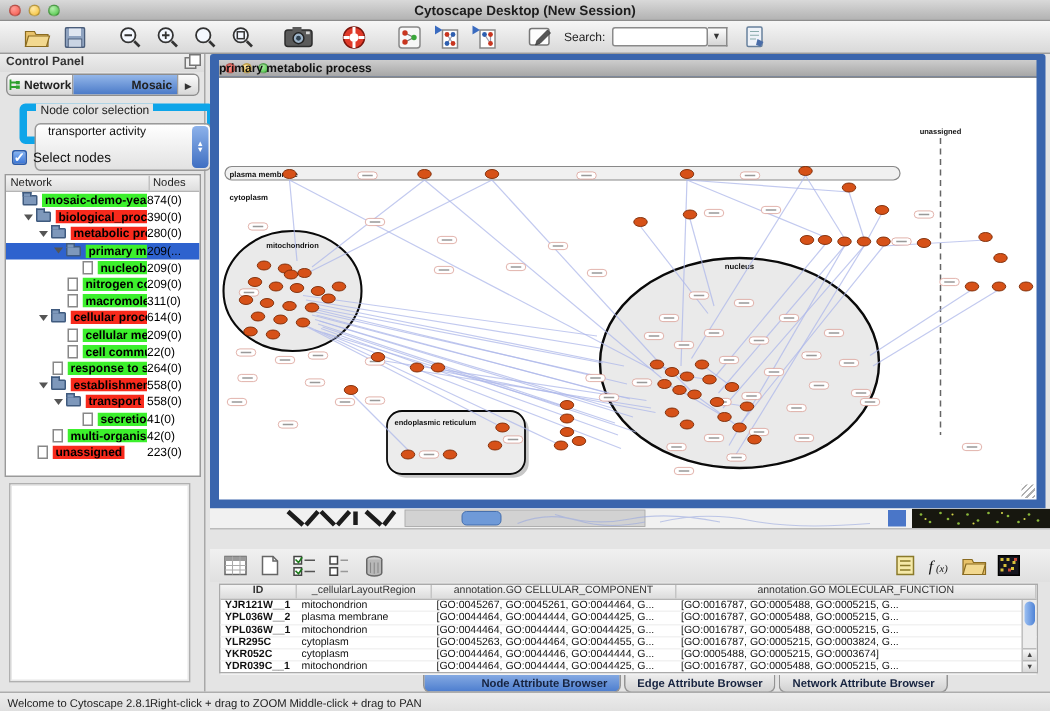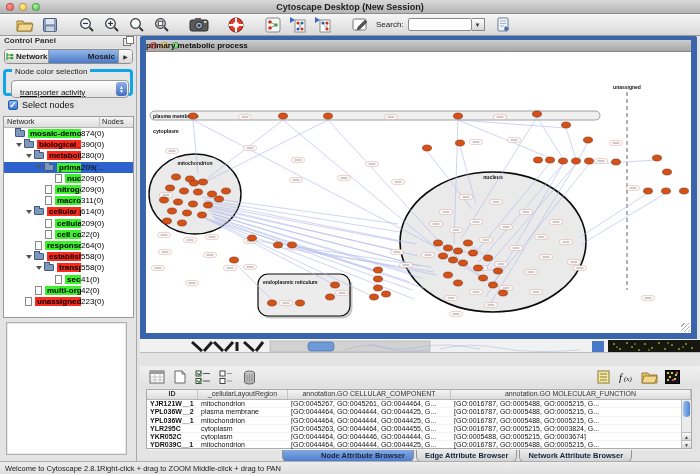--- a/index.html
+++ b/index.html
@@ -33,24 +33,24 @@
     font-size:8px; font-weight:bold; color:#333; padding:0 4px; background:linear-gradient(#eee,#dcdcdc); }
   .float-ico { margin-left:auto; width:9px; height:8px; position:relative; }
   .float-ico:before{ content:''; position:absolute; left:0; top:2px; width:6px; height:6px; border:1px solid #777; background:#eee;}
   .float-ico:after{ content:''; position:absolute; left:3px; top:0; width:6px; height:6px; border:1px solid #777; background:#fff;}
   .cp-tabs { position:absolute; left:4px; top:13px; width:129px; height:15px; display:flex;
     border:1px solid #8e8e8e; border-radius:4px; overflow:hidden; background:#e9e9e9; }
   .cp-tab { flex:1; display:flex; align-items:center; justify-content:center; font-size:8px; font-weight:bold; color:#222;
     background:linear-gradient(#fcfcfc,#d7d7d7); border-right:1px solid #9d9d9d; }
   .cp-tab.sel { background:linear-gradient(#93b6e9,#4a7ac8);padding-left:36px; }
   .cp-tab-arrow { width:13px; display:flex; align-items:center; justify-content:center; font-size:6px; color:#333; background:linear-gradient(#fcfcfc,#d7d7d7); }
-  .groupbox { position:absolute; left:3px; top:33px; width:130px; height:27px; border:3px solid #0ea5e9; border-radius:4px; }
+  .groupbox { position:absolute; left:13px; top:33px; width:130px; height:27px; border:5px solid #0ea5e9; border-radius:4px; }
   .groupbox .legend { position:absolute; top:-5px; left:6px; background:#e4e4e4; padding:0 3px; font-size:8px; color:#222; }
-  .combo { position:absolute; left:5px; top:8px; width:118px; height:18px; background:linear-gradient(#ffffff,#e2e2e2);
-    border:1px solid #9a9a9a; border-radius:4px; font-size:8px; display:flex; align-items:flex-end; padding-left:8px; color:#111;text-decoration:underline; }
+  .combo { position:absolute; left:5px; top:8px; width:118px; height:32px; background:linear-gradient(#ffffff,#e2e2e2);
+    border:1px solid #9a9a9a; border-radius:4px; font-size:8px; display:flex; align-items:flex-start; padding-left:8px; color:#111; }
   .combo .stepper { position:absolute; right:1px; top:1px; bottom:1px; width:11px; border-radius:3px;
     background:linear-gradient(#8db2ea,#3f6fc2); display:flex; flex-direction:column; align-items:center; justify-content:center; color:#fff; font-size:5px; line-height:4px; }
   .cbrow { position:absolute; left:8px; top:64px; display:flex; align-items:center; }
   .cb { width:10px; height:10px; border-radius:2px; border:1px solid #2a5aa8; background:linear-gradient(#86b4f3,#3b76d6);
     color:#fff; font-size:9px; line-height:9px; text-align:center; font-weight:bold; }
   .cbrow span.lbl { font-size:9px; color:#111; margin-left:4px; }
 
   .tree { position:absolute; left:3px; top:80px; width:131px; height:202px; background:#fff; border:1px solid #9a9a9a; overflow:hidden; }
   .tree-head { display:flex; height:11px; background:linear-gradient(#f4f4f4,#dedede); border-bottom:1px solid #b5b5b5; font-size:7.5px; color:#222; }
   .tree-head .c1 { flex:1; padding-left:3px; border-right:1px solid #c2c2c2; }
@@ -59,21 +59,21 @@
   .trow.sel { background:#2e62ce; }
   .tri { width:0; height:0; border-left:3.5px solid transparent; border-right:3.5px solid transparent; border-top:4.5px solid #555; margin-right:2px; flex:none;}
   .trisp { width:9px; flex:none; }
   .ifolder { width:10px; height:7px; background:#7e98bb; border:1px solid #3f5a7e; border-radius:1px; position:relative; margin-right:3px; flex:none;}
   .ifolder:before { content:''; position:absolute; top:-3px; left:-1px; width:4px; height:2px; background:#7e98bb; border:1px solid #3f5a7e; border-bottom:none; }
   .ifile { width:7px; height:9px; background:#fff; border:1px solid #888; margin-right:3px; flex:none;}
   .trow .lab { overflow:hidden; flex:1; }
   .trow .lab span { padding:0 2px; }
   .bg-green { background:#3cf02c; }
   .bg-red { background:#f82a1c; }
-  .trow .cnt { width:52px; flex:none; font-weight:normal; font-size:8px; overflow:hidden;}
+  .trow .cnt { width:35px; flex:none; font-weight:normal; font-size:8px; overflow:hidden;}
   .trow.sel .cnt { color:#000; }
   .birdseye { position:absolute; left:6px; top:286px; width:121px; height:133px; background:#fff; border:1px solid #b0b0b0; box-shadow:inset 0 0 0 1px #e8e8e8; }
 
   
   .netwin { position:absolute; left:140px; top:36px; width:557px; background:#3a65ad; padding:4px 6px 6px 6px; border-radius:2px 2px 0 0; }
   .net-titlebar { height:12px; background:linear-gradient(#cdcdcd,#a6a6a6); display:flex; align-items:center; position:relative; border-bottom:1px solid #8a8a8a;}
   .net-titlebar .tl { width:7px; height:7px; margin-left:4px; }
   .net-titlebar .title { position:absolute; left:0; right:0; text-align:left; font-size:8px; font-weight:bold; color:#111; }
   .netcanvas { position:relative; width:545px; height:281px; background:#fff; }
   .netcanvas svg { position:absolute; left:0; top:0; }

